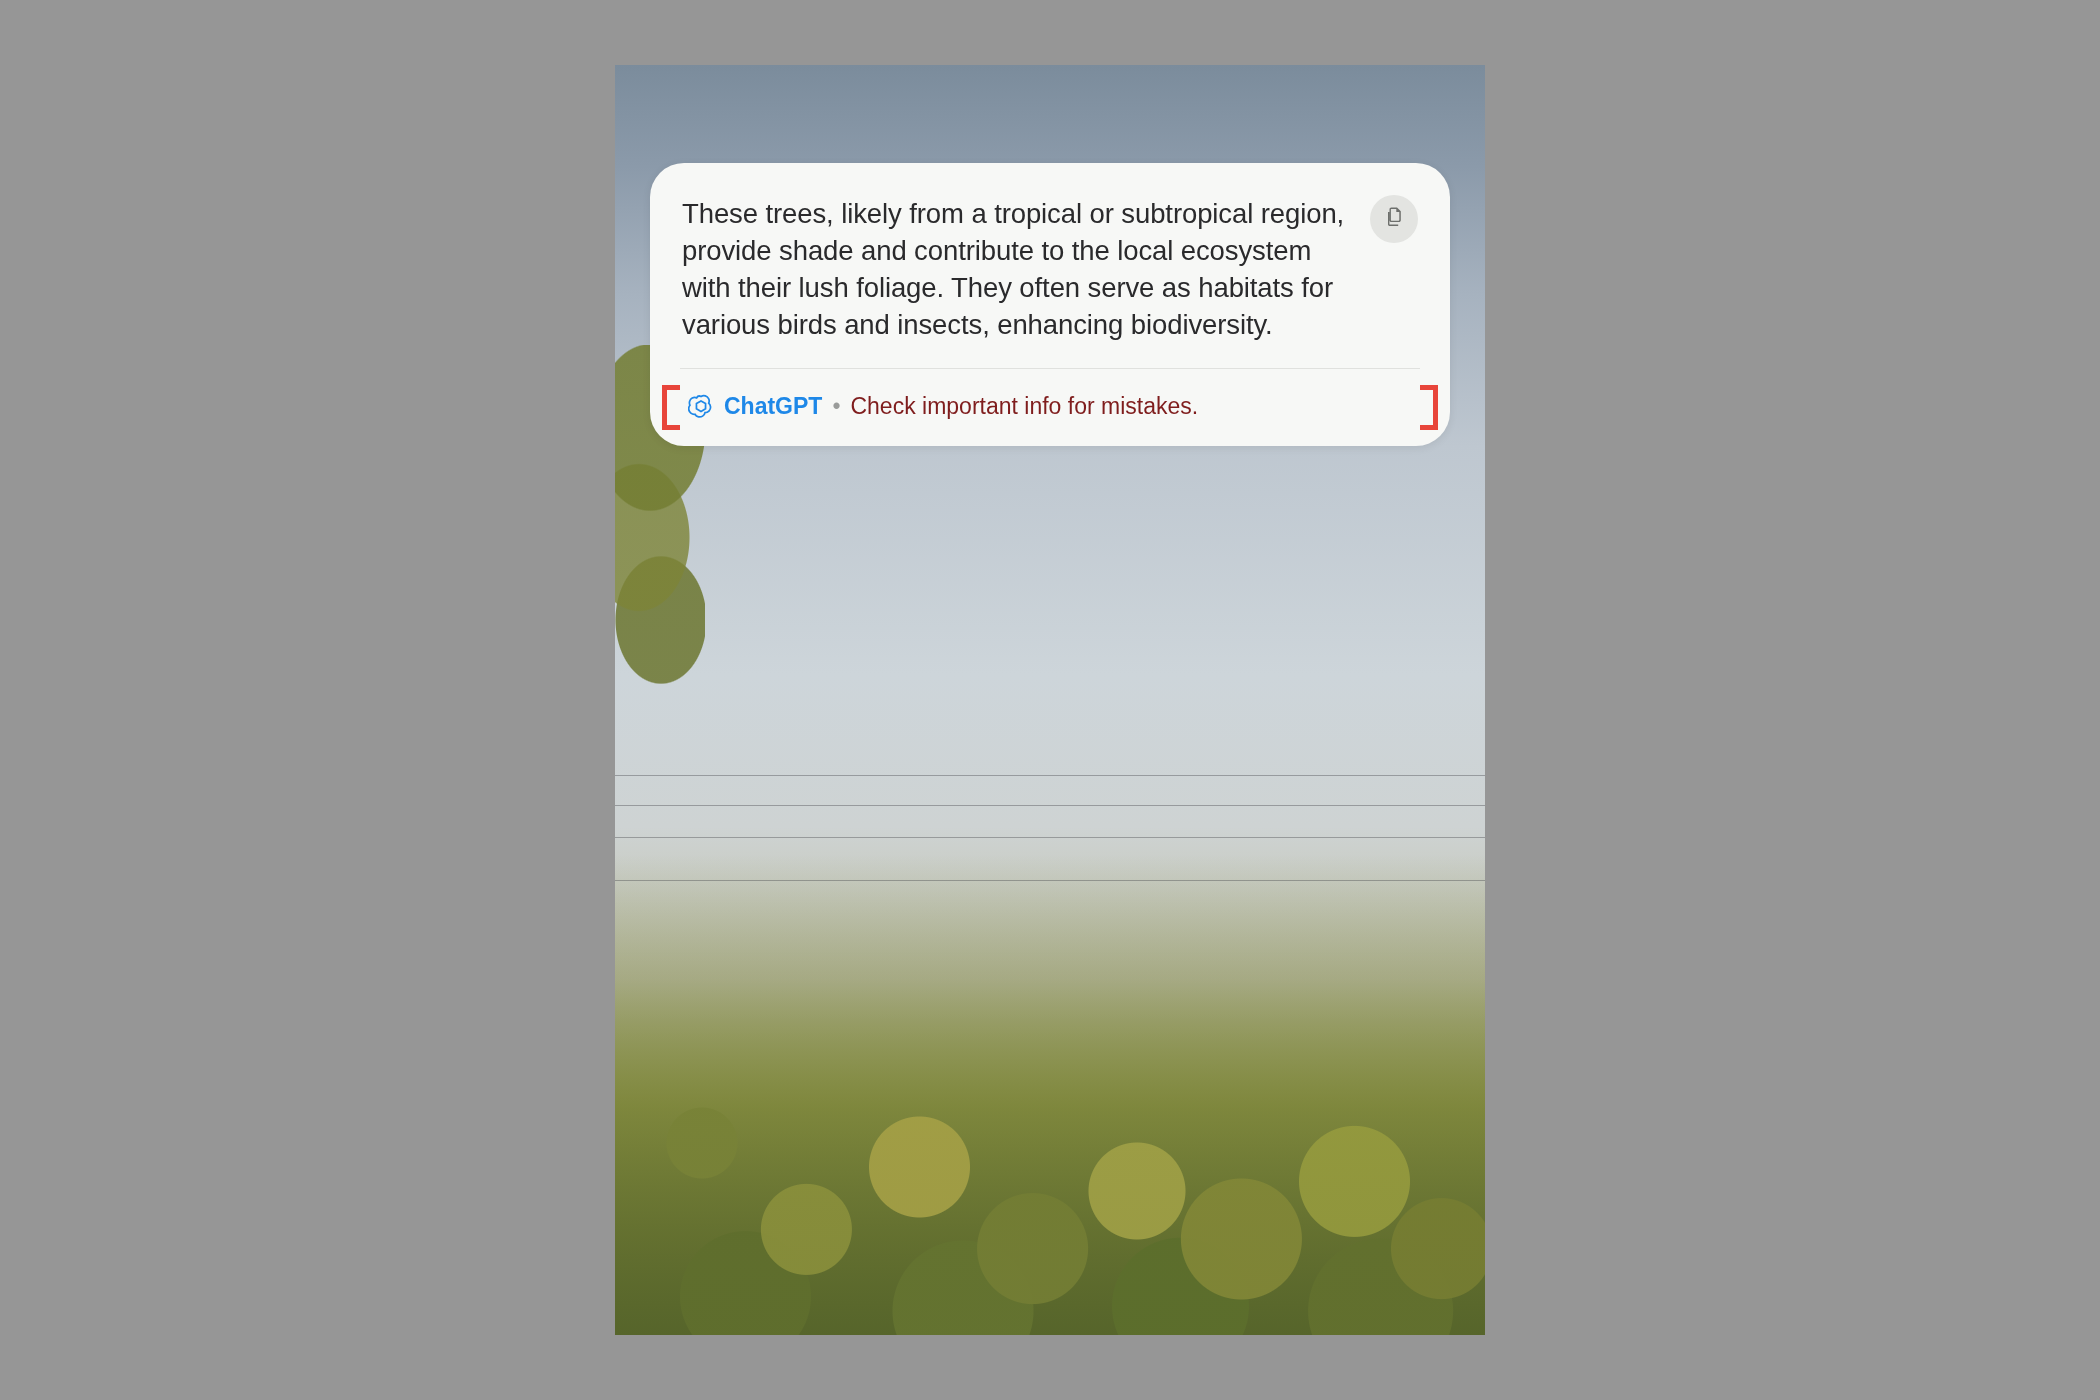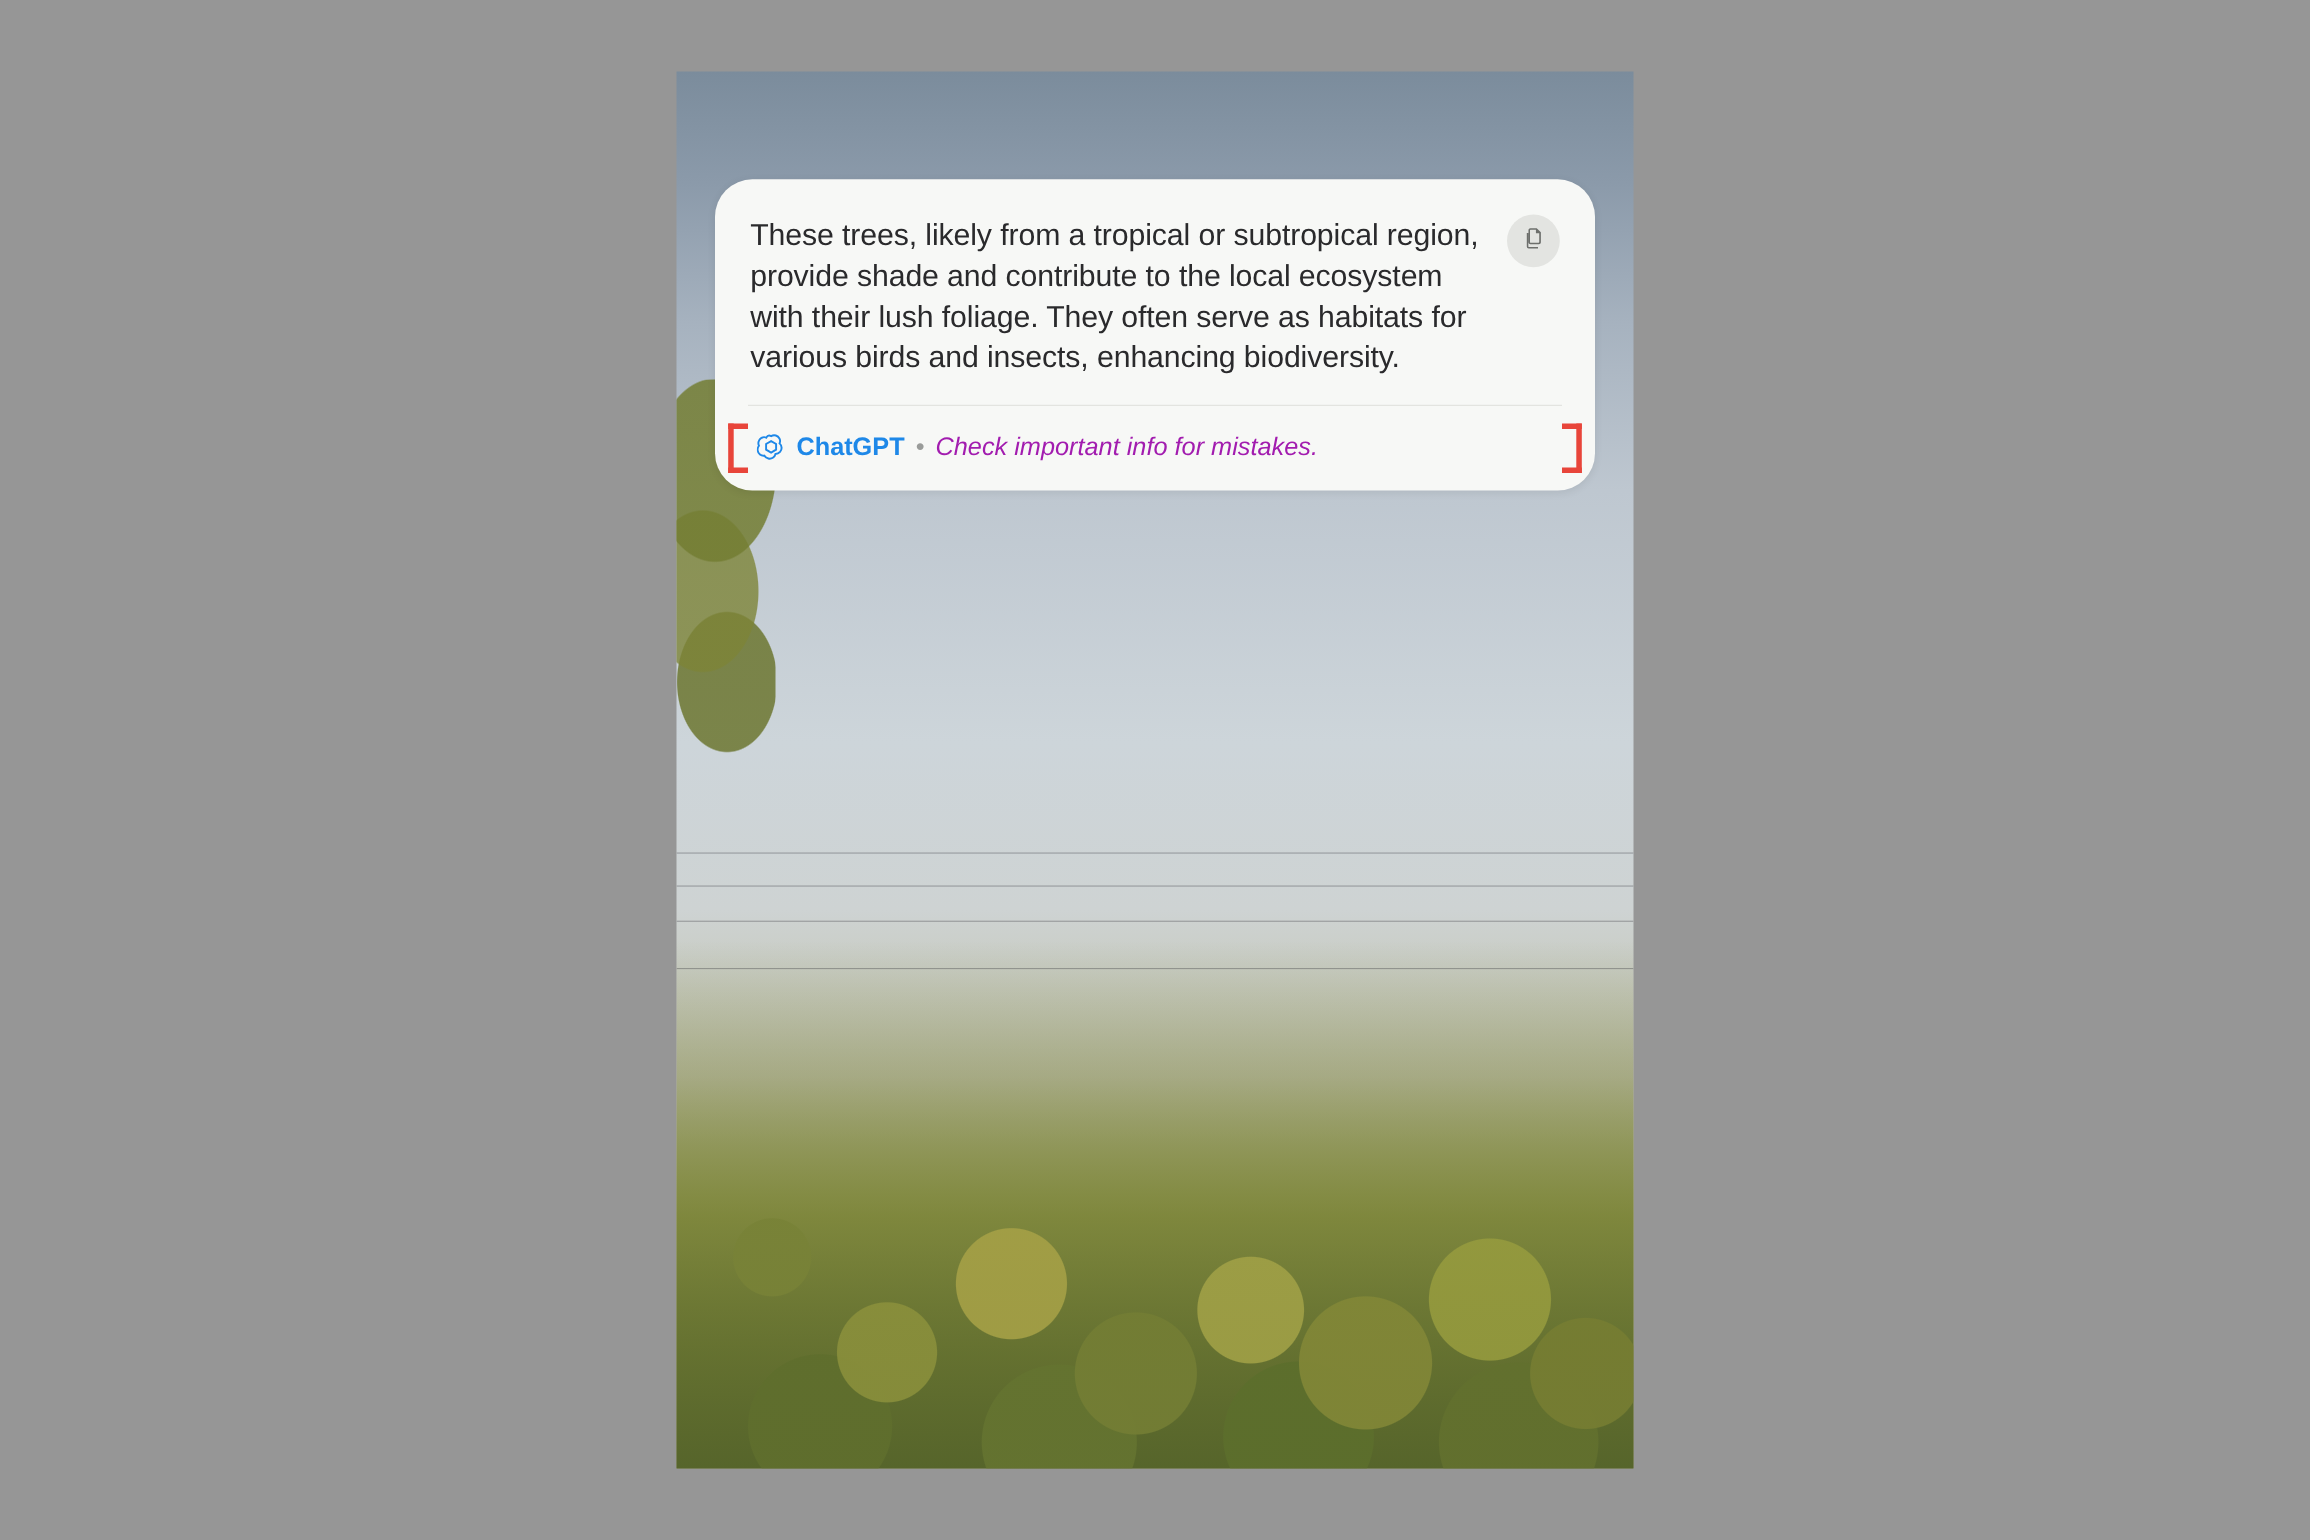--- a/index.html
+++ b/index.html
@@ -170,22 +170,21 @@
     }
     .brand {
       color: #1e88e8;
       font-weight: 600;
       cursor: pointer;
     }
     .dot-sep {
       color: #9a9c9a;
     }
     .disclaimer {
-      color: #a21caf;
-      font-style: italic;
+      color: #7f1d1d;
     }
   </style>
 </head>
 <body>
 
 <div class="photo-frame">
   <div class="tree-left"></div>
   <div class="foliage"></div>
   <div class="wires">
     <div class="wire" style="top:10px;"></div>

